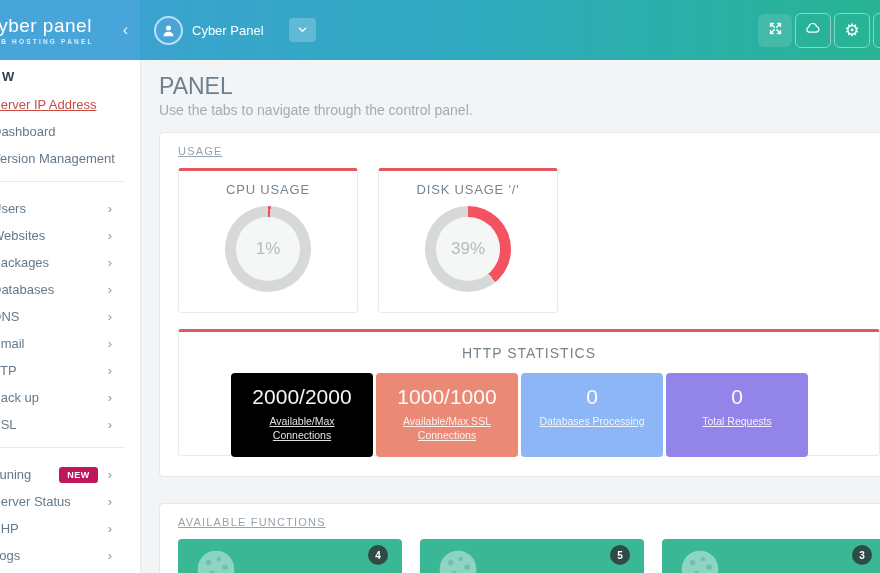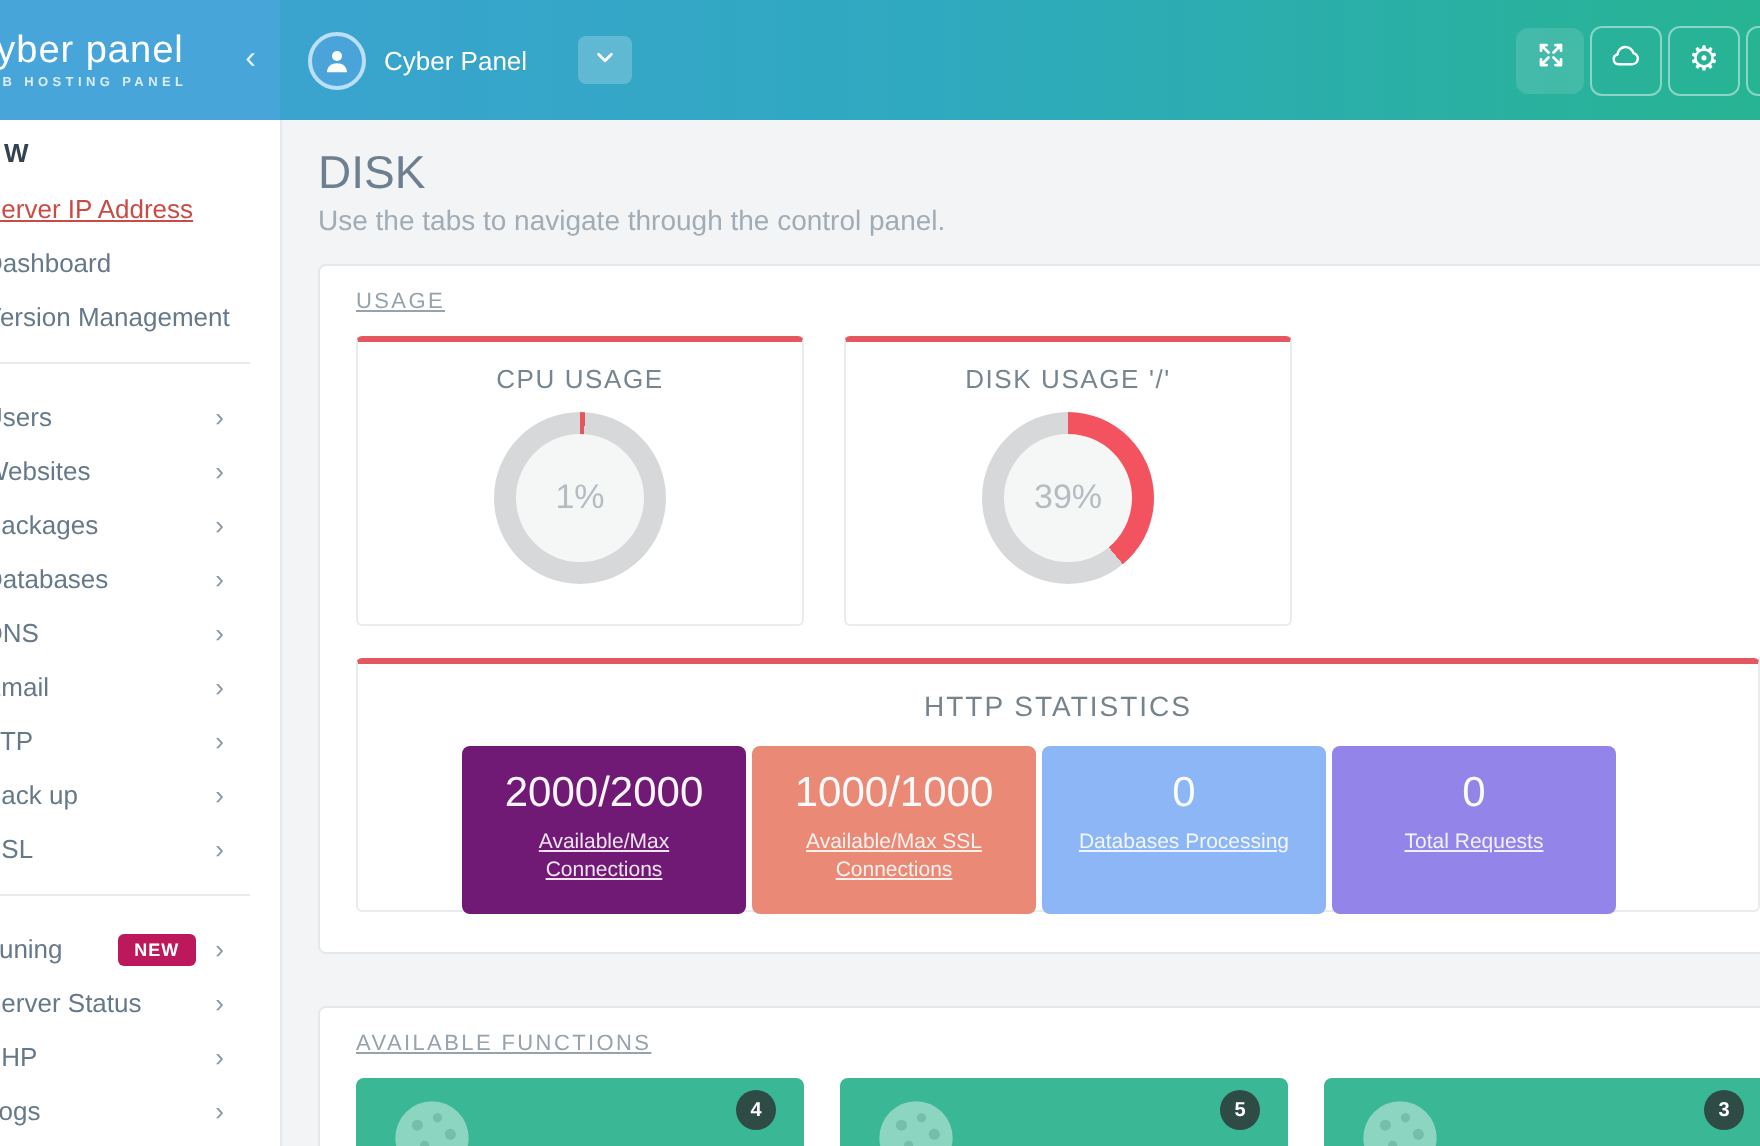--- a/index.html
+++ b/index.html
@@ -74,21 +74,21 @@
   .page-subtitle{font-size:14px;color:#a1acb5;margin-top:3px;}
 
   .panel{
     width:740px;background:#fff;border:1px solid #e3e8ec;border-radius:4px;
     margin-top:14px;padding:12px 18px 20px 18px;box-sizing:border-box;
   }
   .panel-label{font-size:11px;color:#96a2ac;letter-spacing:1.2px;text-decoration:underline;}
 
   .gauge-row{display:flex;gap:20px;margin-top:11px;}
   .gauge-card{
-    width:224px;height:145px;flex:none;box-sizing:border-box;background:#fff;
+    width:180px;height:145px;flex:none;box-sizing:border-box;background:#fff;
     border:1px solid #e8ecef;border-top:3px solid #e4575e;border-radius:3px;
     display:flex;flex-direction:column;align-items:center;
   }
   .gauge-title{font-size:13px;color:#76858f;letter-spacing:.8px;margin-top:11px;}
   .gauge{width:86px;height:86px;border-radius:50%;position:relative;margin-top:9px;background:#d6d8da;}
   .gauge-inner{
     position:absolute;inset:11px;border-radius:50%;background:#f5f6f6;
     display:flex;align-items:center;justify-content:center;
     font-size:17px;color:#b5bcc1;
   }
@@ -236,21 +236,21 @@
             <span class="sb-chevron">›</span>
           </li>
         <li class="sb-item">
             <span class="sb-label">Logs</span>
             <span class="sb-chevron">›</span>
           </li>
       </ul>
     </aside>
 
     <main class="main">
-      <div class="page-title">DISK</div>
+      <div class="page-title">PANEL</div>
       <div class="page-subtitle">Use the tabs to navigate through the control panel.</div>
 
       <section class="panel">
         <div class="panel-label">USAGE</div>
 
         <div class="gauge-row">
           <div class="gauge-card" style="border-top-color: rgb(228, 87, 94);">
             <div class="gauge-title">CPU USAGE</div>
             <div class="gauge" style="background: conic-gradient(rgb(228, 85, 92) 0deg, rgb(228, 85, 92) 1%, rgb(214, 216, 218) 1%, rgb(214, 216, 218) 100%);">
               <div class="gauge-inner">1%</div>
@@ -260,21 +260,21 @@
             <div class="gauge-title">DISK USAGE '/'</div>
             <div class="gauge" style="background: conic-gradient(rgb(243, 83, 94) 0deg, rgb(243, 83, 94) 39%, rgb(214, 216, 218) 39%, rgb(214, 216, 218) 100%);">
               <div class="gauge-inner">39%</div>
             </div>
           </div>
         </div>
 
         <div class="http-card">
           <div class="http-title">HTTP STATISTICS</div>
           <div class="stat-row">
-            <div class="stat-box" style="background: #701a75;">
+            <div class="stat-box" style="background: #000000;">
               <div class="stat-value">2000/2000</div>
               <div class="stat-label">Available/Max Connections</div>
             </div>
             <div class="stat-box" style="background: rgb(233, 137, 118);">
               <div class="stat-value">1000/1000</div>
               <div class="stat-label">Available/Max SSL Connections</div>
             </div>
             <div class="stat-box" style="background: rgb(140, 182, 245);">
               <div class="stat-value">0</div>
               <div class="stat-label">Databases Processing</div>

